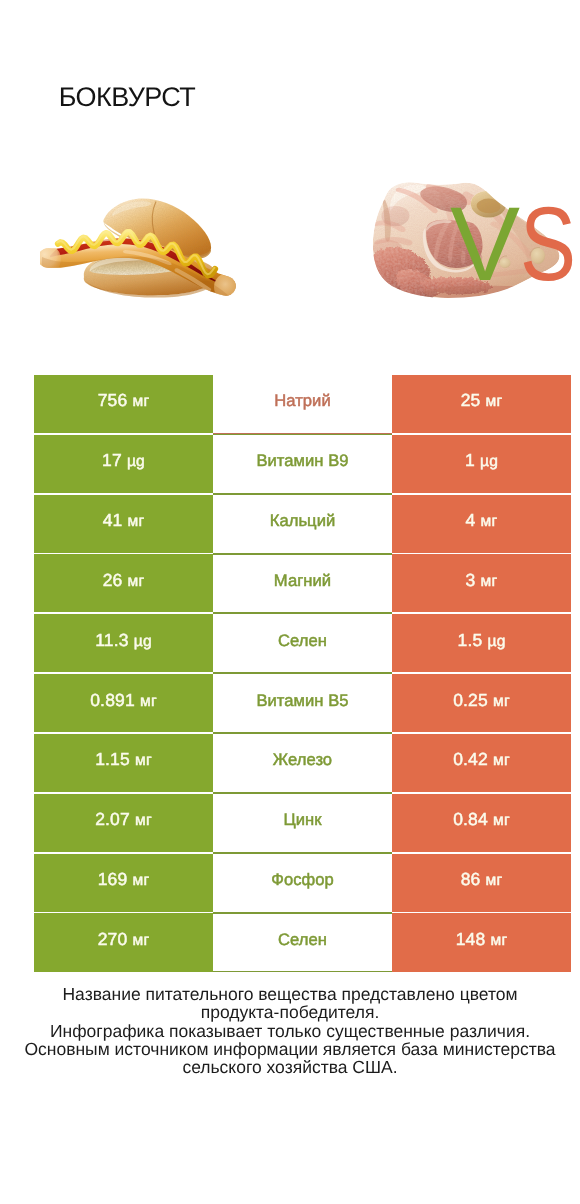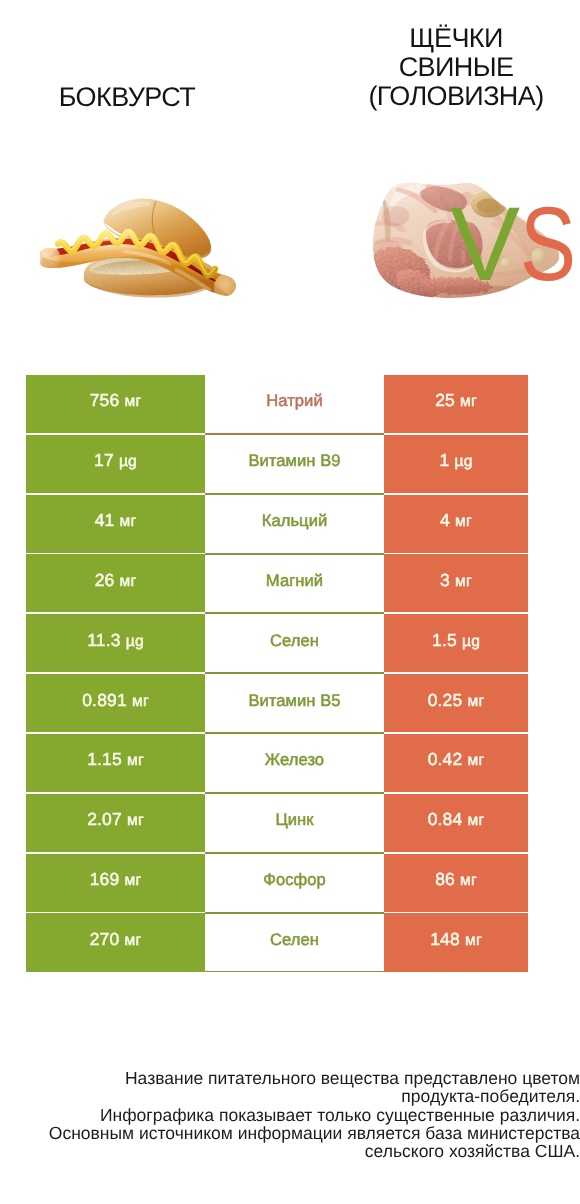--- a/index.html
+++ b/index.html
@@ -13,47 +13,42 @@
   .vs{position:absolute;left:-1.5px;top:191.5px;width:580px;text-align:right;font-size:105px;line-height:105px;font-weight:400;letter-spacing:0px;}
   .vs .v{display:inline-block;}
   .vs .s{display:inline-block;transform:scaleX(0.80);transform-origin:left center;margin-left:0.5px;margin-right:-12px;}
   .vs .v{color:#7BA632;}
   .vs .s{color:#E16A4A;}
 
   .prod{position:absolute;}
   #hotdog{left:40px;top:193px;}
   #meat{left:370px;top:180px;}
 
-  .tbl{position:absolute;left:26px;top:374px;width:537px;}
+  .tbl{position:absolute;left:34px;top:374px;width:537px;}
   .row{position:relative;height:59.85px;}
   .row:first-child .mt{display:none;}
   .cell{position:absolute;top:0;height:100%;box-sizing:border-box;display:flex;align-items:center;justify-content:center;}
   .cL{left:0;width:179px;}
   .cM{left:179px;width:179px;}
-  .cR{left:358px;width:144px;}
+  .cR{left:358px;width:179px;}
   .blk{position:absolute;left:0;right:0;top:0.9px;bottom:0.9px;}
   .val{position:relative;top:-3px;color:#FBFBEC;font-size:17.5px;font-weight:400;white-space:nowrap;letter-spacing:0.2px;-webkit-text-stroke:0.5px #FBFBEC;}
   .val .unit{font-size:15.6px;font-weight:400;letter-spacing:0.2px;}
   .lbl{position:relative;top:-2.6px;font-size:16.6px;font-weight:400;white-space:nowrap;-webkit-text-stroke:0.5px;letter-spacing:0.05px;}
   .midline{position:absolute;left:0;right:0;height:1px;}
   .mt{top:0;} .mb{bottom:0;}
 
-  .foot{position:absolute;left:0;top:1069px;width:580px;text-align:right;font-size:17.5px;line-height:18.35px;color:#1c1c1c;}
+  .foot{position:absolute;left:0;top:985px;width:580px;text-align:center;font-size:17.5px;line-height:18.35px;color:#1c1c1c;}
 </style>
 </head>
 <body>
 
 <div class="page">
 
   <div class="title title-left">БОКВУРСТ</div>
-  <div class="title title-right">
-      <div>ЩЁЧКИ</div>
-      <div>СВИНЫЕ</div>
-      <div>(ГОЛОВИЗНА)</div>
-    </div>
 
   <div class="prod" id="hotdog">
 <svg width="200" height="110" viewBox="0 0 200 110">
   <defs>
     <linearGradient id="bunTop" x1="0.05" y1="0.05" x2="0.8" y2="1">
       <stop offset="0" stop-color="#FFFBF2"></stop>
       <stop offset="0.12" stop-color="#FDF1DC"></stop>
       <stop offset="0.32" stop-color="#F7E2BB"></stop>
       <stop offset="0.56" stop-color="#EFCD94"></stop>
       <stop offset="0.80" stop-color="#E6BA74"></stop>

